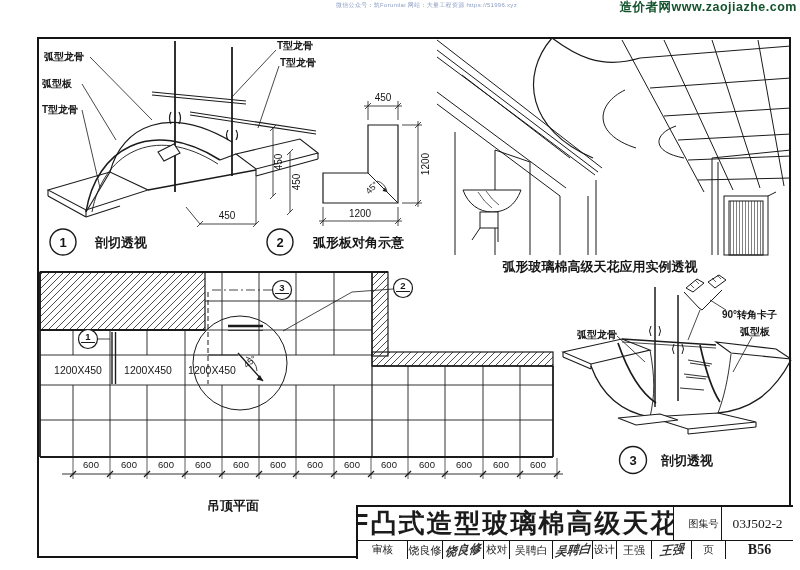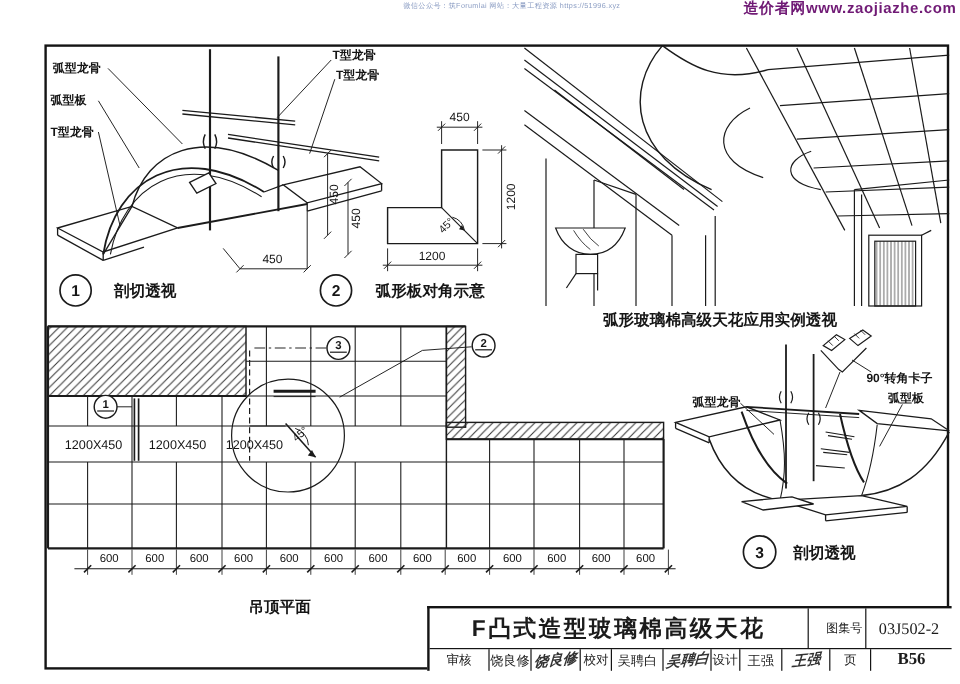--- a/index.html
+++ b/index.html
@@ -7,21 +7,21 @@
     width:800px;height:570px;position:relative;background:#ffffff;
     font-family:"Liberation Sans","DejaVu Sans",sans-serif;color:#1b1b1b;
     overflow:hidden;
   }
   .blue-wm{
     position:absolute;left:336px;top:1px;font-size:6px;color:#8b9dc3;
     letter-spacing:.3px;white-space:nowrap;
   }
   .red-wm{
     position:absolute;right:3px;top:-1px;font-size:12.5px;font-weight:bold;
-    color:#701a75;letter-spacing:.5px;white-space:nowrap;
+    color:#14532d;letter-spacing:.5px;white-space:nowrap;
   }
   .frame{
     position:absolute;left:37px;top:37px;width:754px;height:521px;
     border:2.5px solid #141414;box-sizing:border-box;
   }
   svg{position:absolute;left:0;top:0;}
   svg text{fill:#161616;font-family:"Liberation Sans","DejaVu Sans",sans-serif;}
   .lbl{font-size:10px;font-weight:600;}
   .dim{font-size:10px;}
   .cap{font-size:13px;font-weight:bold;}
@@ -33,21 +33,21 @@
     border-top:2px solid #141414;border-left:2px solid #141414;
     box-sizing:border-box;background:#fff;font-size:10.5px;
   }
   .tb-row1{display:flex;height:34px;border-bottom:1.5px solid #141414;box-sizing:border-box;}
   .tb-row2{display:flex;height:18px;box-sizing:border-box;}
   .tb-cell{
     display:flex;align-items:center;justify-content:center;
     border-right:1px solid #141414;box-sizing:border-box;overflow:hidden;white-space:nowrap;
   }
   .tb-cell:last-child{border-right:none;}
-  .tb-title{flex:1;font-size:19px;font-weight:bold;letter-spacing:2px;}
+  .tb-title{flex:1;font-size:26px;font-weight:bold;letter-spacing:2px;}
   .tb-atlas-label{width:36px;font-size:10px;margin-left:12px;}
   .tb-atlas-no{width:71px;font-size:13.5px;font-weight:normal;font-family:"Liberation Serif","DejaVu Serif",serif;}
   .w29{width:53px}.w37{width:37px}.w44{width:44px}.w27{width:27px}
   .w46{width:46px}.w42{width:42px}.w25{width:25px}.w38{width:38px}
   .w36{width:36px}.w71{width:71px}
   .tb-name{font-size:11px;}
   .sig{
     font-style:italic;font-weight:700;font-size:12px;
     transform:rotate(-6deg) skewX(-10deg);opacity:.9;
     font-family:"DejaVu Sans",sans-serif;

